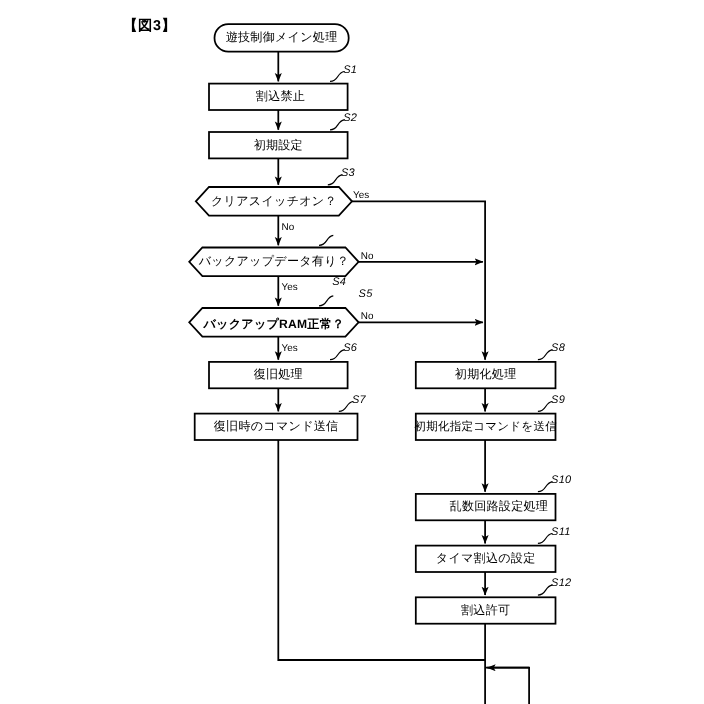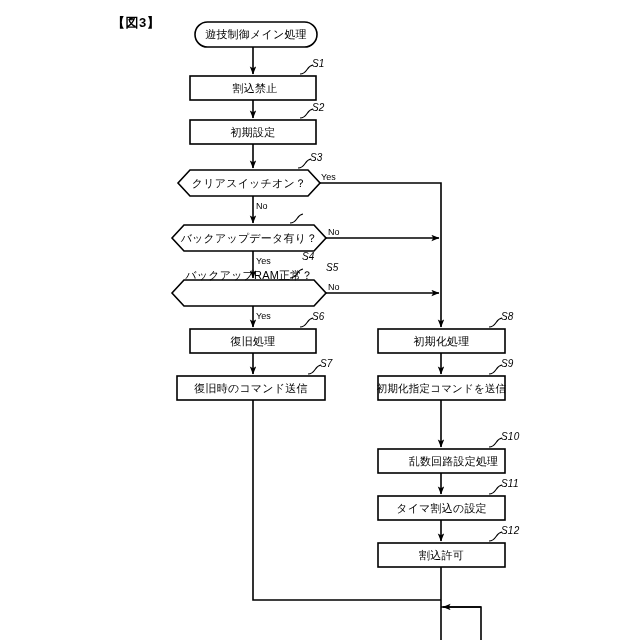--- a/index.html
+++ b/index.html
@@ -134,21 +134,21 @@
       <path d="M489,541 C497,541 495,533 502,532"></path>
     </g>
   </svg>
 
   <div class="node-label" style="left:195px;top:22px;width:122px;height:25px;">遊技制御メイン処理</div>
 
   <div class="node-label" style="left:190px;top:76px;width:130px;height:24px;">割込禁止</div>
   <div class="node-label" style="left:190px;top:120px;width:126px;height:24px;">初期設定</div>
   <div class="node-label" style="left:178px;top:170px;width:142px;height:26px;">クリアスイッチオン？</div>
   <div class="node-label" style="left:172px;top:225px;width:154px;height:26px;">バックアップデータ有り？</div>
-  <div class="node-label" style="left:172px;top:268px;width:154px;height:15px;">バックアップRAM正常？</div>
+  <div class="node-label" style="left:172px;top:288px;width:154px;height:15px;font-weight:bold;">バックアップRAM正常？</div>
   <div class="node-label" style="left:177px;top:376px;width:148px;height:24px;">復旧時のコマンド送信</div>
   <div class="node-label" style="left:190px;top:329px;width:126px;height:24px;">復旧処理</div>
 
   <div class="node-label" style="left:378px;top:329px;width:127px;height:24px;">初期化処理</div>
   <div class="node-label" style="left:378px;top:376px;width:127px;height:24px;font-size:10.5px;">初期化指定コマンドを送信</div>
   <div class="node-label" style="left:378px;top:449px;width:127px;height:24px;margin-left:12px;">乱数回路設定処理</div>
   <div class="node-label" style="left:378px;top:496px;width:127px;height:24px;">タイマ割込の設定</div>
   <div class="node-label" style="left:378px;top:543px;width:127px;height:24px;">割込許可</div>
 
   <div class="step-tag" style="left:312px;top:58px;">S1</div>

